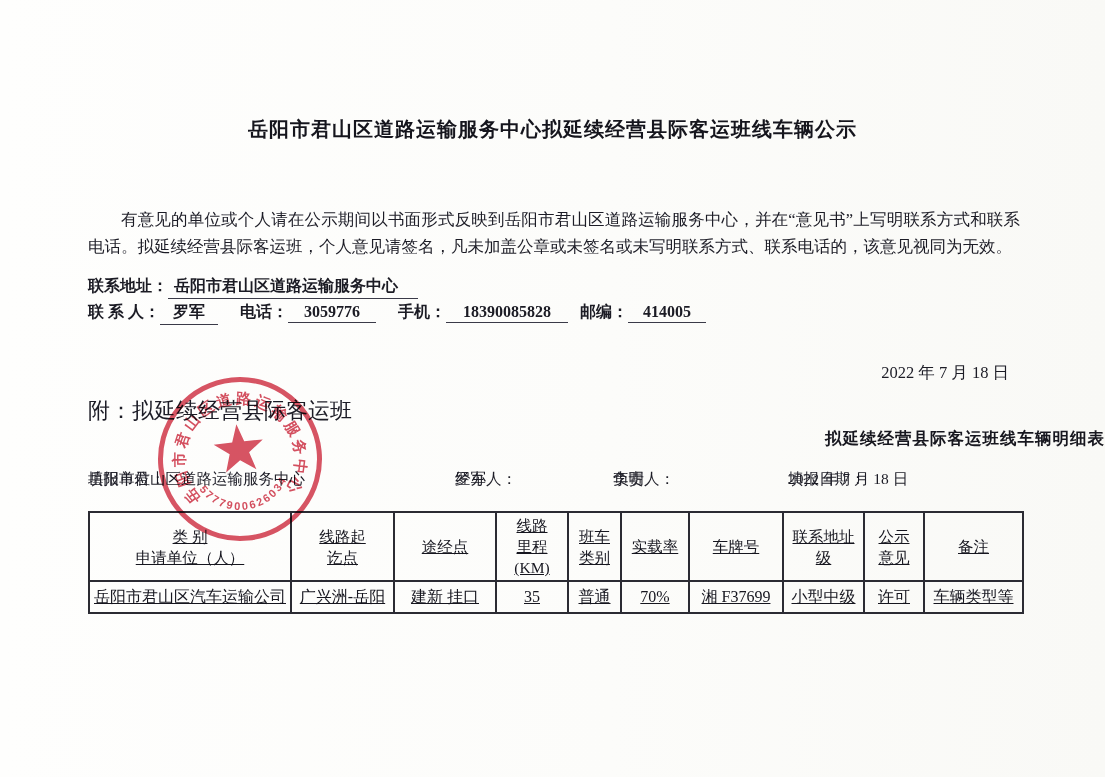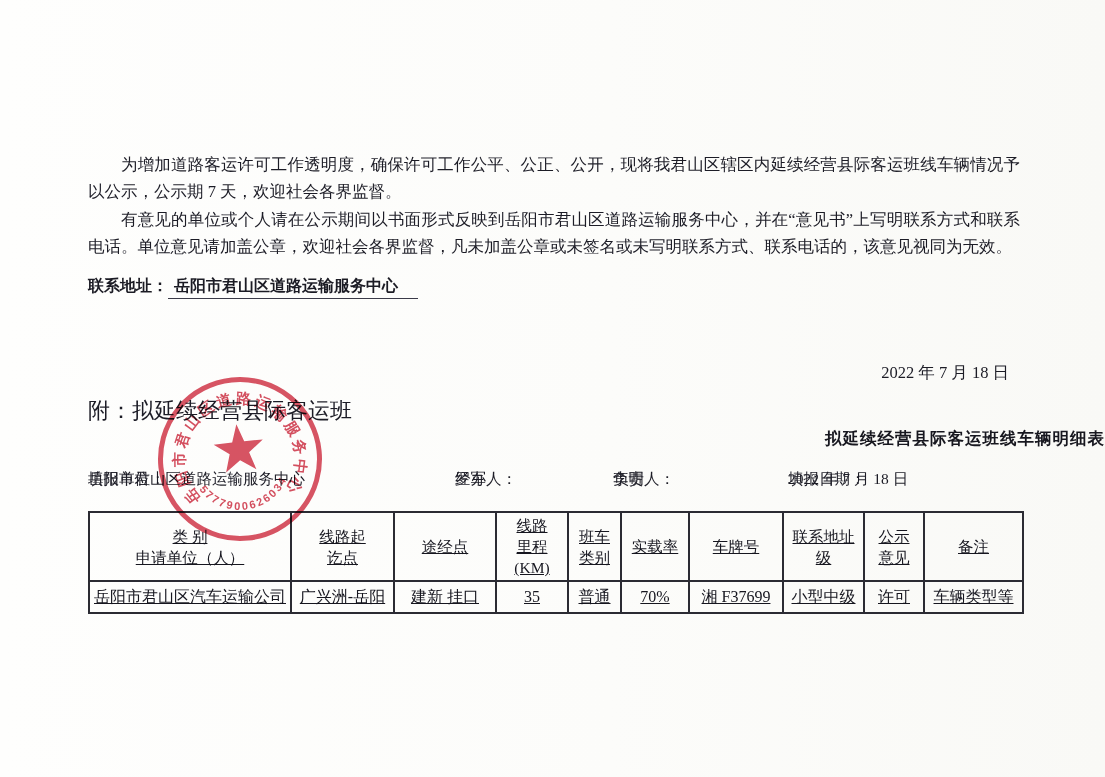--- a/index.html
+++ b/index.html
@@ -121,28 +121,31 @@
     font-size:11px; font-weight:700;
     color:#cf3548;
     font-family:"Liberation Sans","DejaVu Sans",sans-serif;
   }
 </style>
 </head>
 <body>
 
 <div class="page">
 
-
-  <p class="para p1">为增加道路客运许可工作透明度，确保许可工作公平、公正、公开，现将我君山区辖区内延续经营县际客运班线车辆情况予以公示，公示期 7 天，欢迎社会各界监督。</p>
-  <p class="para p2">有意见的单位或个人请在公示期间以书面形式反映到岳阳市君山区道路运输服务中心，并在“意见书”上写明联系方式和联系电话。单位意见请加盖公章，欢迎社会各界监督，凡未加盖公章或未签名或未写明联系方式、联系电话的，该意见视同为无效。</p>
+  <h1 class="title">岳阳市君山区道路运输服务中心拟延续经营县际客运班线车辆公示</h1>
+
+  <p class="para p2">有意见的单位或个人请在公示期间以书面形式反映到岳阳市君山区道路运输服务中心，并在“意见书”上写明联系方式和联系电话。拟延续经营县际客运班，个人意见请签名，凡未加盖公章或未签名或未写明联系方式、联系电话的，该意见视同为无效。</p>
 
   <div class="contact-line l1">
     <span class="lbl">联系地址：</span><span class="u addr">岳阳市君山区道路运输服务中心</span>
   </div>
 
+  <div class="contact-line l2">
+    <span class="lbl">联 系 人：</span><span class="u person">罗军</span><span class="gap"></span><span class="lbl">电话：</span><span class="u phone">3059776</span><span class="gap"></span><span class="lbl">手机：</span><span class="u mobile">18390085828</span><span class="gap-s"></span><span class="lbl">邮编：</span><span class="u post">414005</span>
+  </div>
 
   <div class="date-line">2022 年 7 月 18 日</div>
 
   <div class="attachment">附：拟延续经营县际客运班</div>
 
   <div class="table-title">拟延续经营县际客运班线车辆明细表</div>
 
   <div class="form-info">
     <span class="fi-unit">
         <span>填报单位：</span>

